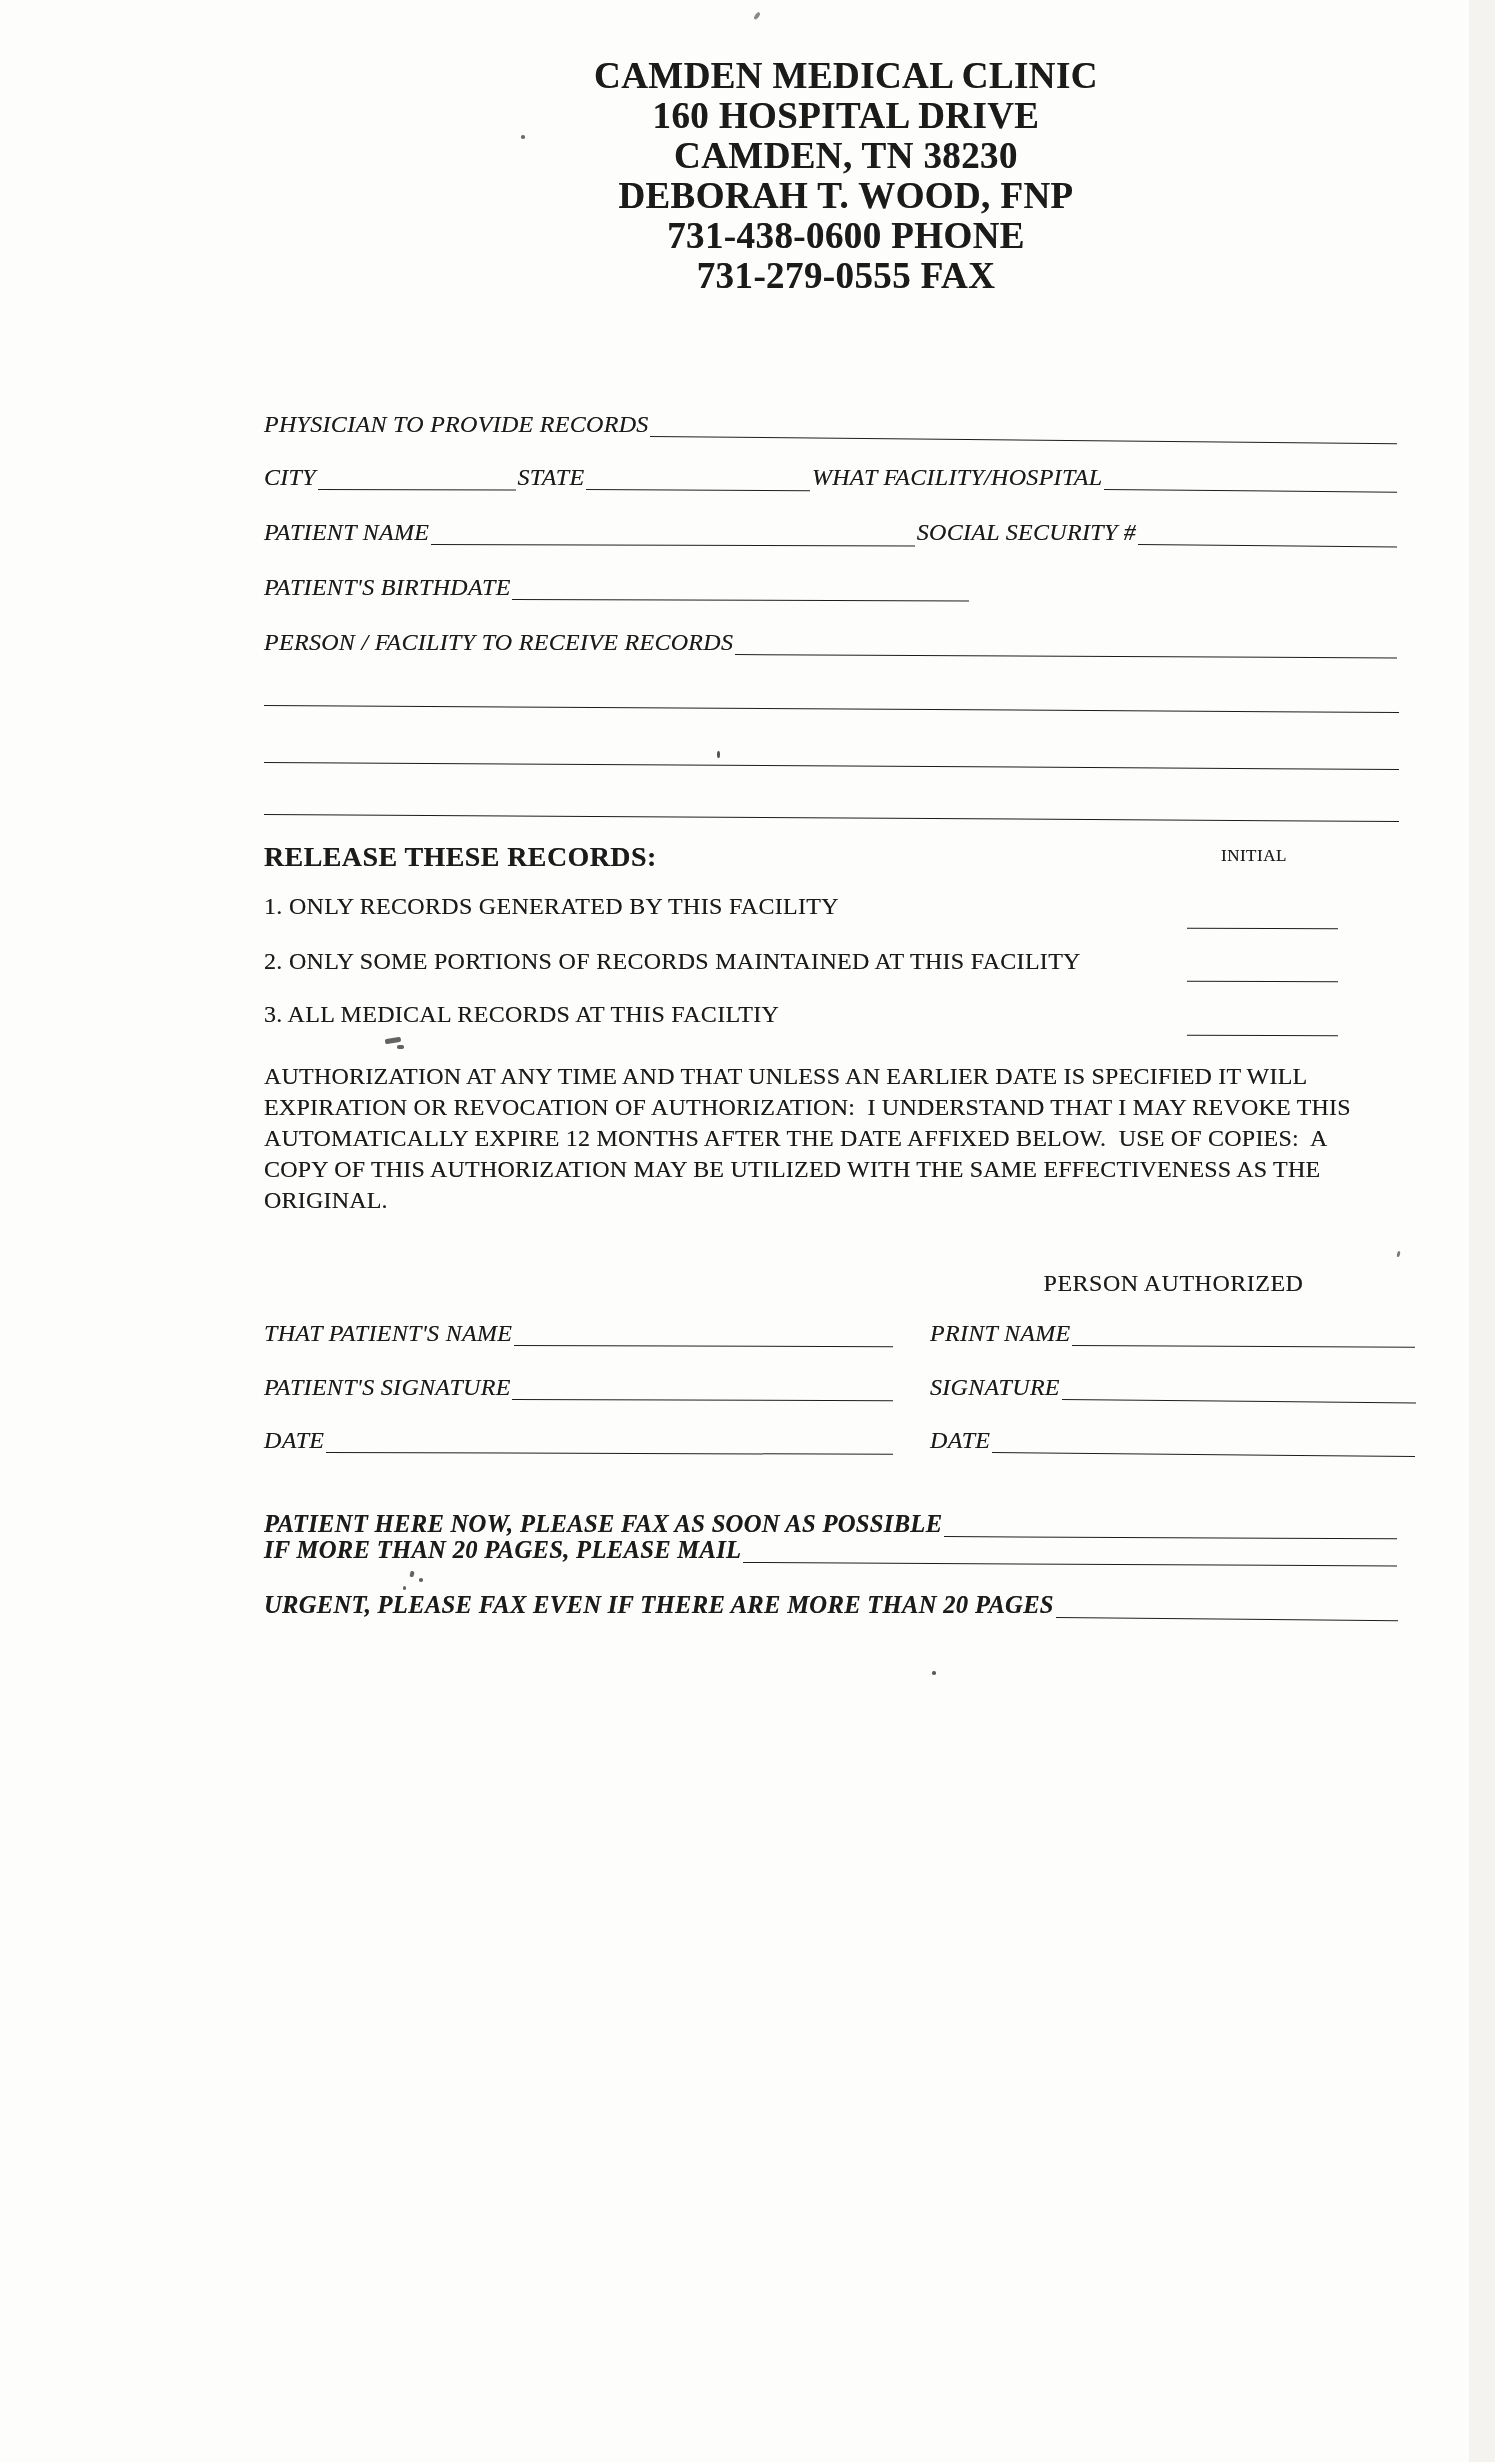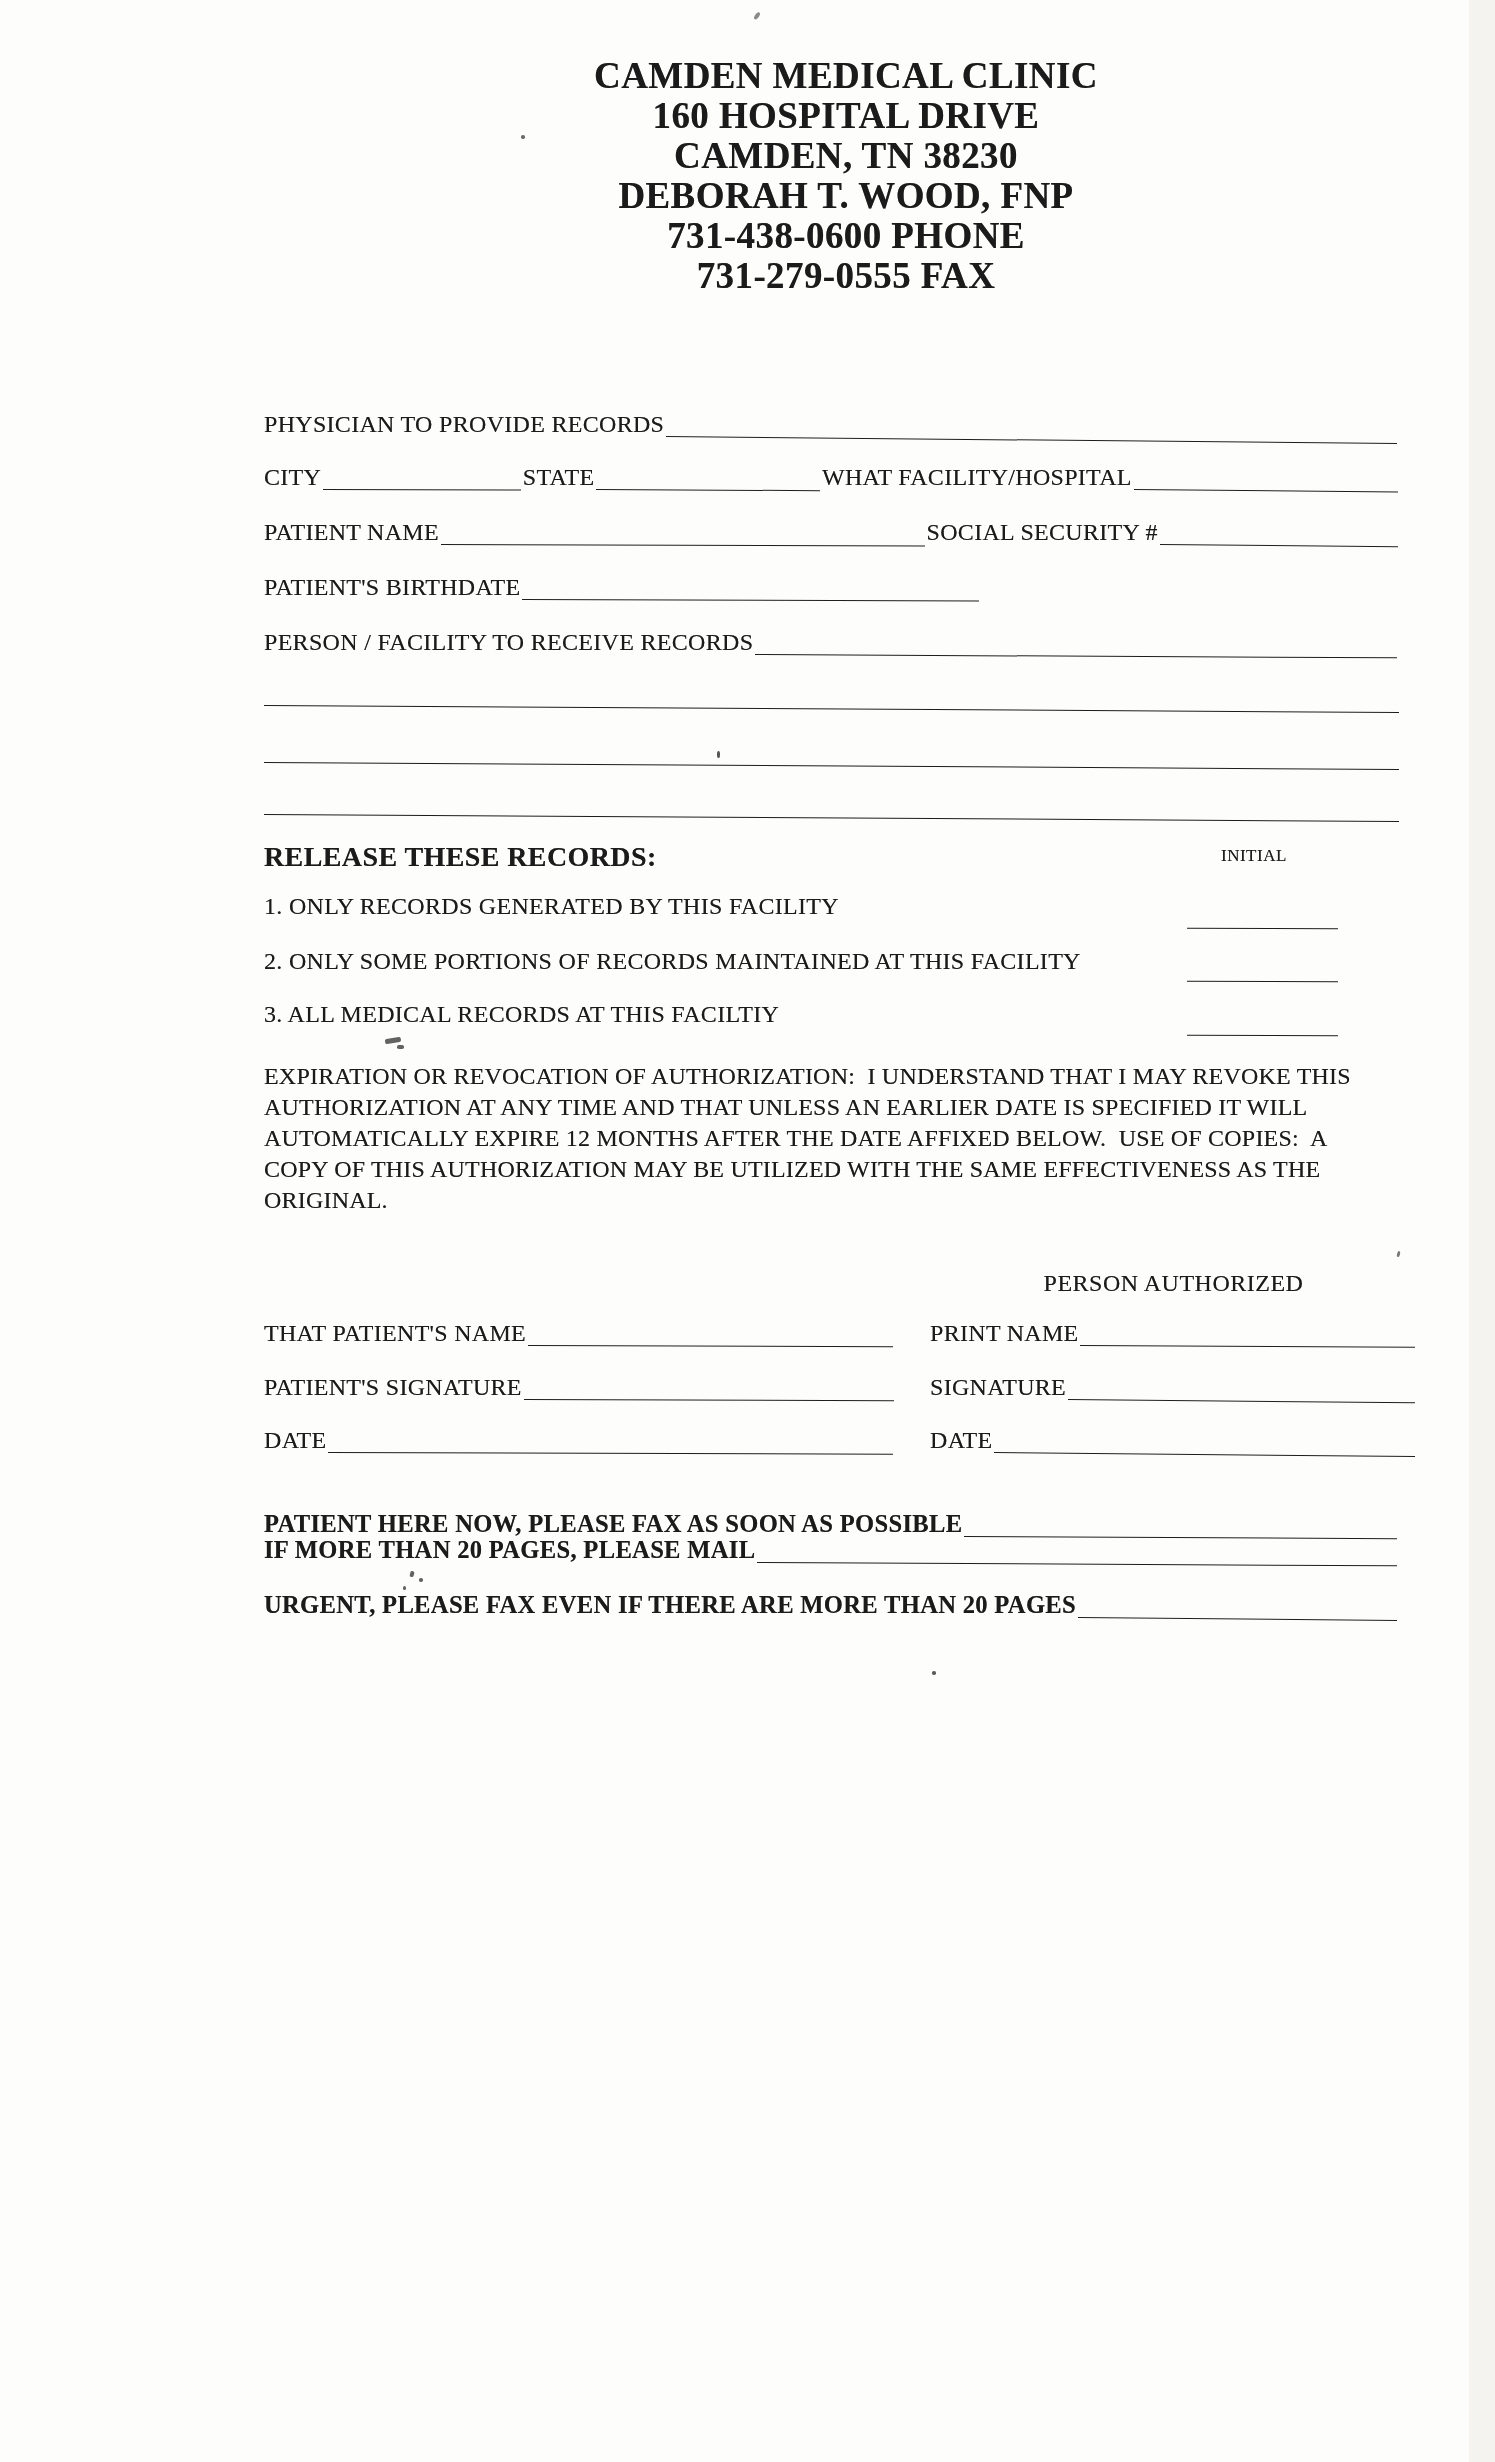--- a/index.html
+++ b/index.html
@@ -8,21 +8,21 @@
     position:relative;width:1469px;height:2462px;background:#fdfdfb;overflow:hidden;
     color:#1b1b1b;font-family:"Liberation Serif", serif;
     text-shadow:0 0 0.5px rgba(25,25,25,0.55);
   }
   
   .hdr{position:absolute;top:56px;left:538px;width:616px;text-align:center;
        font-weight:bold;font-size:37px;line-height:40px;letter-spacing:0.4px;}
   
   .row{position:absolute;left:264px;right:70px;height:30px;display:flex;
        align-items:flex-end;font-size:24px;letter-spacing:0.3px;white-space:nowrap;}
-  .lbl{line-height:26px;}
+  .lbl{line-height:26px;font-style:italic;}
   .fill{flex:1 1 auto;height:21px;border-bottom:1.8px solid #1e1e1e;margin:0 1.8px;}
   .f225{flex:0 0 198px;} .f255{flex:0 0 224px;} .f550{flex:0 0 484px;} .f520{flex:0 0 457px;}
   .sk1{transform:rotate(0.30deg);transform-origin:left bottom;}
   .sk2{transform:rotate(0.55deg);transform-origin:left bottom;}
   .skm{transform:rotate(0.18deg);transform-origin:left bottom;}
   
   .hline{position:absolute;left:264px;right:70px;height:0;border-bottom:1.8px solid #1d1d1d;
          transform:rotate(0.35deg);transform-origin:left top;}
   
   .release-h{position:absolute;left:264px;top:841px;font-size:28px;font-weight:bold;letter-spacing:0.4px;}
@@ -99,22 +99,22 @@
   <div class="item" style="top:893px">1. ONLY RECORDS GENERATED BY THIS FACILITY</div>
   <div class="init-line" style="top:928px"></div>
 
   <div class="item" style="top:948px">2. ONLY SOME PORTIONS OF RECORDS MAINTAINED AT THIS FACILITY</div>
   <div class="init-line" style="top:981px"></div>
 
   <div class="item" style="top:1001px">3. ALL MEDICAL RECORDS AT THIS FACILTIY</div>
   <div class="init-line" style="top:1035px"></div>
 
   <div class="para">
+    <div>AUTHORIZATION AT ANY TIME AND THAT UNLESS AN EARLIER DATE IS SPECIFIED IT WILL</div>
     <div>EXPIRATION OR REVOCATION OF AUTHORIZATION:  I UNDERSTAND THAT I MAY REVOKE THIS</div>
-    <div>AUTHORIZATION AT ANY TIME AND THAT UNLESS AN EARLIER DATE IS SPECIFIED IT WILL</div>
     <div>AUTOMATICALLY EXPIRE 12 MONTHS AFTER THE DATE AFFIXED BELOW.  USE OF COPIES:  A</div>
     <div>COPY OF THIS AUTHORIZATION MAY BE UTILIZED WITH THE SAME EFFECTIVENESS AS THE</div>
     <div>ORIGINAL.</div>
   </div>
 
   <div class="pa-head">PERSON AUTHORIZED</div>
 
   <div class="row colL" style="top:1316px">
     <span class="lbl">THAT PATIENT'S NAME</span>
     <span class="fill skm"></span>

